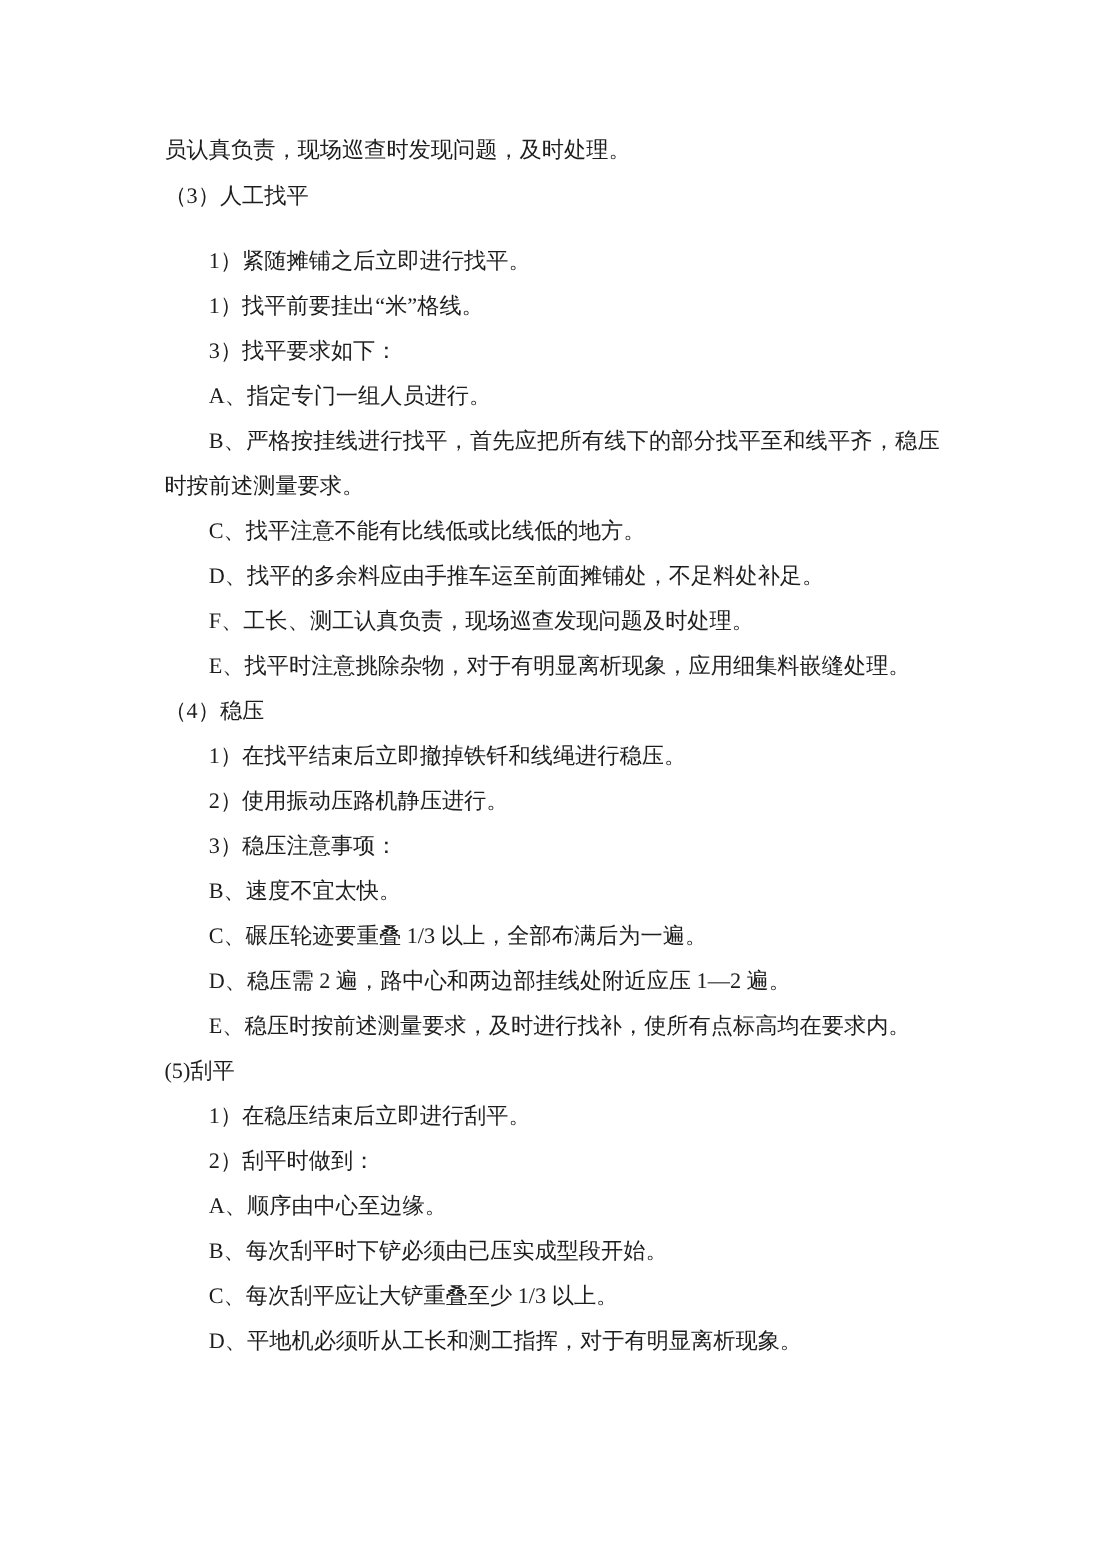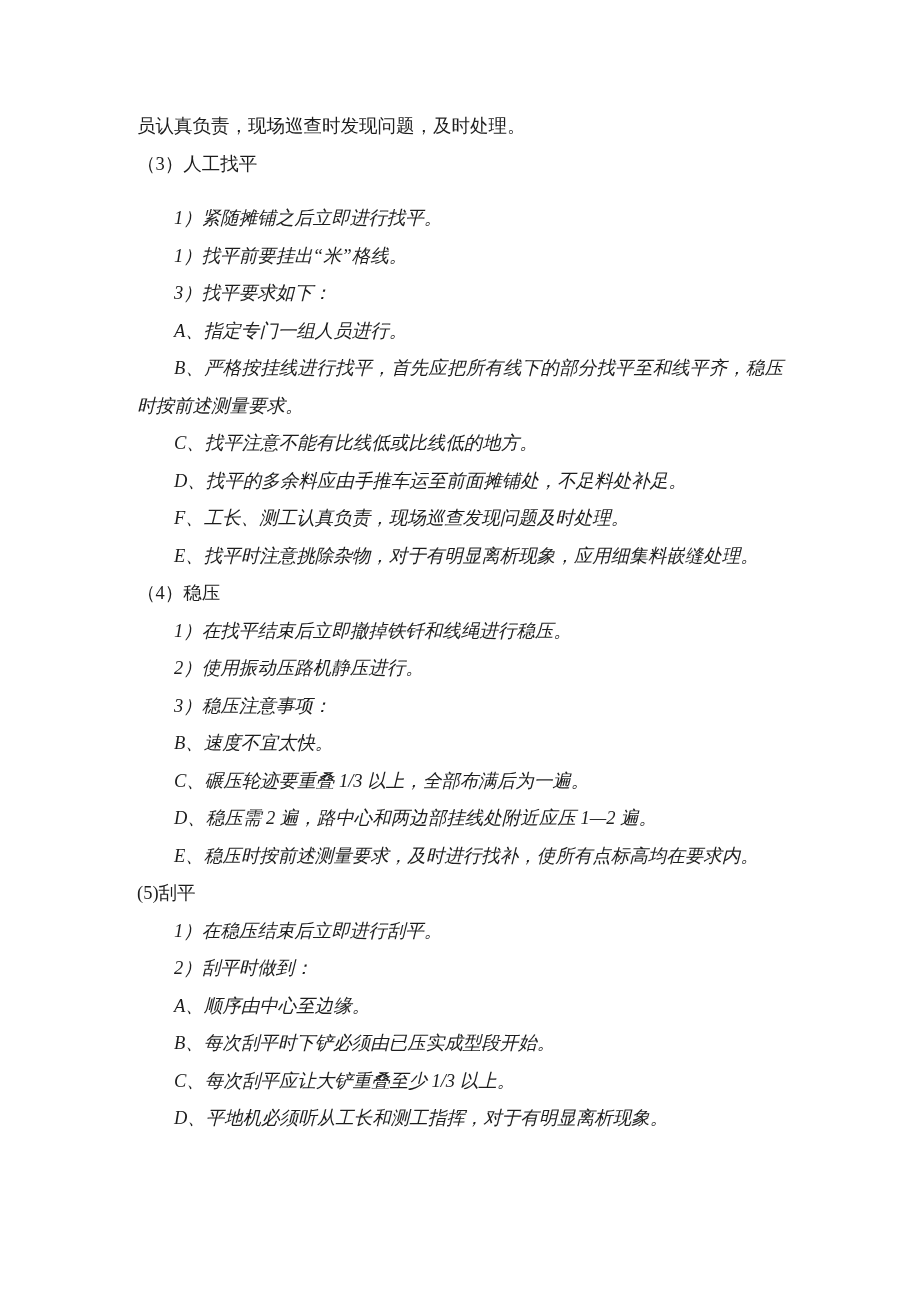--- a/index.html
+++ b/index.html
@@ -33,21 +33,20 @@
     word-break: break-all;
   }
   .doc-content p.body {
     text-indent: 0;
   }
   .doc-content p.heading {
     text-indent: 0;
   }
   .doc-content p.item {
     text-indent: 37px;
-    font-style: italic;
   }
   .doc-content p.gap-after {
     margin-bottom: 17px;
   }
 </style>
 </head>
 <body>
 
 <div class="page" style="background: rgb(255, 255, 255);">
   <div class="doc-content" style="color: rgb(29, 29, 29);">

